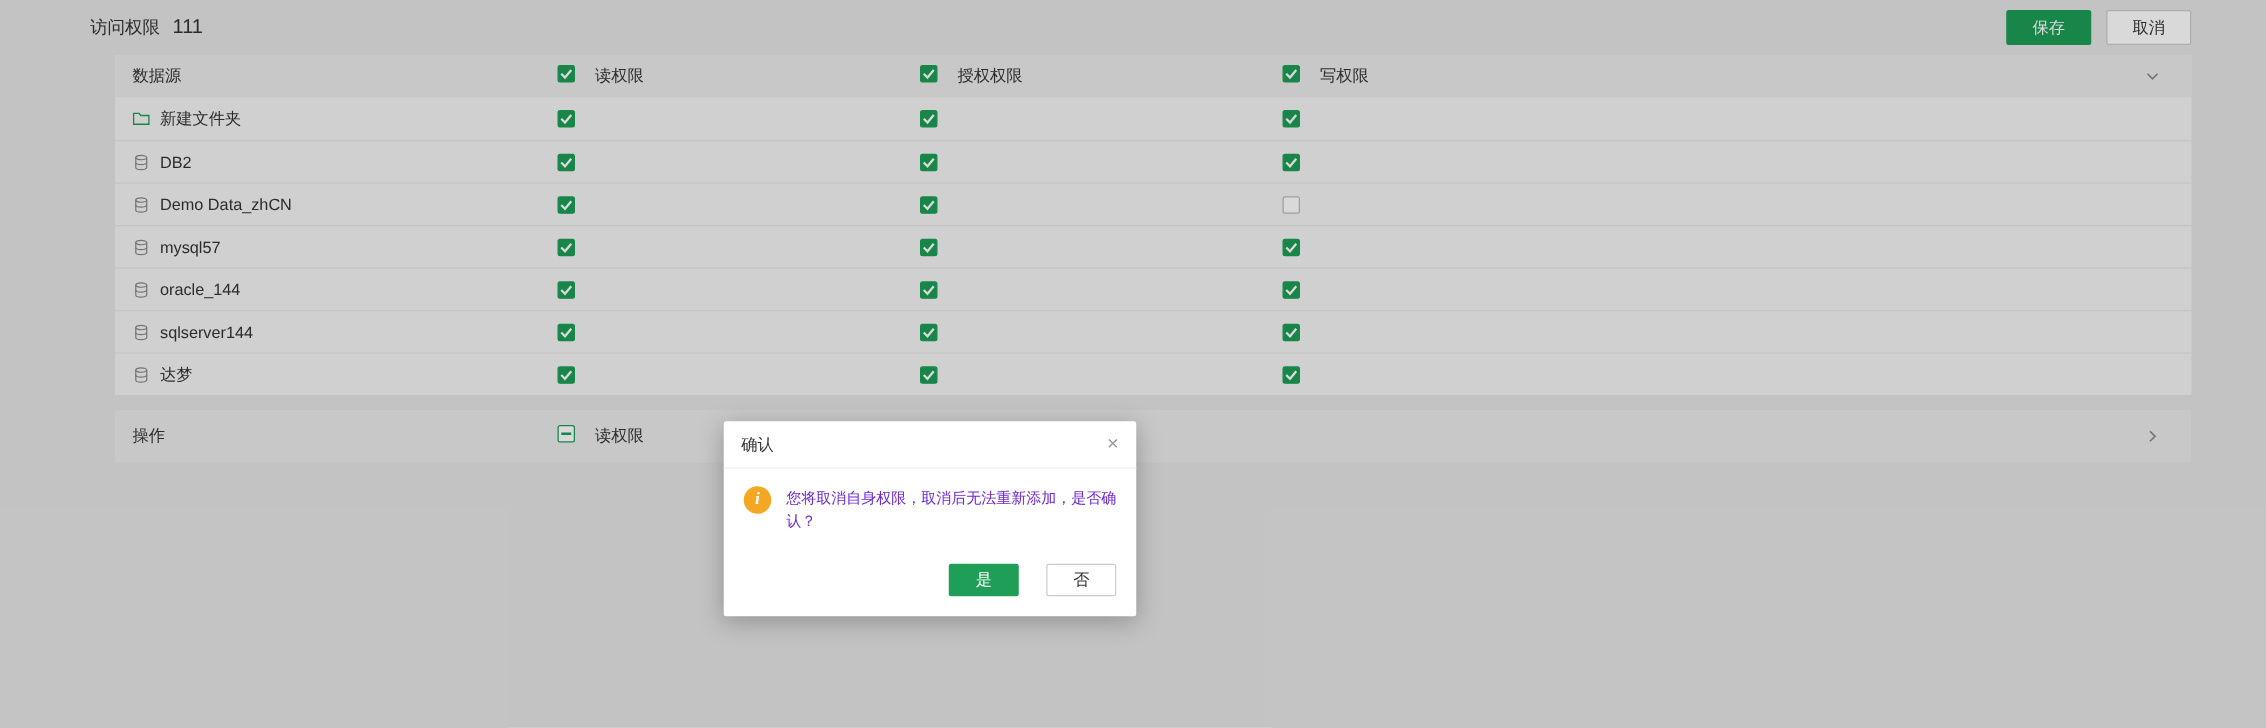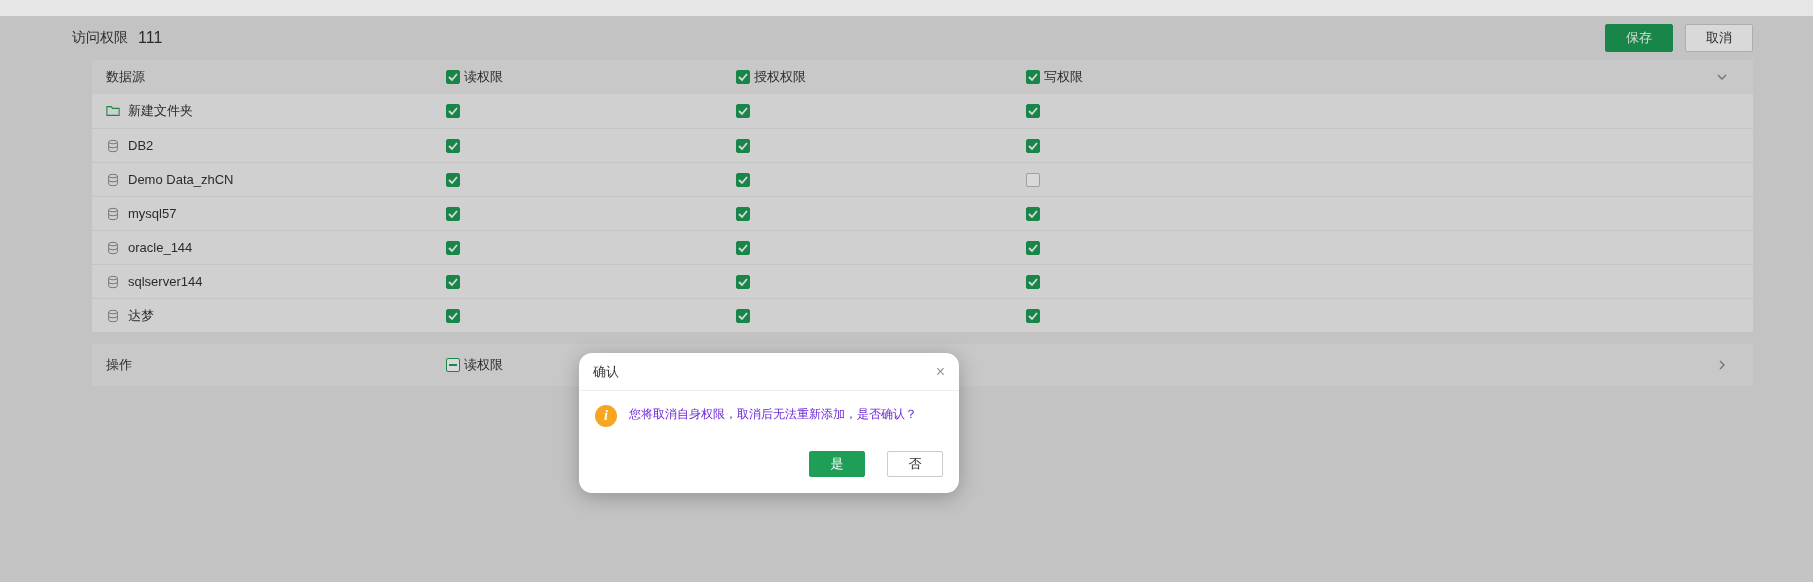--- a/index.html
+++ b/index.html
@@ -16,21 +16,20 @@
     width: 1813px;
     height: 582px;
     position: relative;
     background: #e6e6e6;
   }
   .header {
     height: 44px;
     display: flex;
     align-items: center;
     padding: 0 60px 0 72px;
-    margin-top: 16px;
   }
   .header-title {
     font-size: 14px;
     color: #333;
     font-weight: 500;
     margin-right: 10px;
   }
   .header-sub {
     font-size: 16px;
     color: #333;
@@ -114,45 +113,44 @@
   }
   .checkbox.indeterminate::after {
     content: "";
     position: absolute;
     width: 8px;
     height: 2px;
     background: #1e9e56;
   }
   .header-check {
     display: inline-flex;
-    align-items: center;
-    gap: 4px;
+    gap: 16px;
   }
   .chevron {
     width: 14px; height: 14px; cursor: pointer;
     display: inline-flex; align-items: center; justify-content: center;
     color: #888;
   }
   .chevron svg { width: 10px; height: 10px; }
   .section2 .row-header { height: 42px; }
 
   
   .overlay {
     position: absolute;
     inset: 0;
     background: rgba(0,0,0,0.15);
     z-index: 10;
   }
   .modal {
     position: absolute;
     left: 579px;
     top: 337px;
-    width: 380px;
+    width: 330px;
     background: #fff;
-    border-radius: 13px;
+    border-radius: 2px;
     box-shadow: 0 4px 20px rgba(0,0,0,0.25);
     z-index: 20;
   }
   .modal-title {
     height: 38px;
     display: flex;
     align-items: center;
     padding: 0 14px;
     border-bottom: 1px solid #eee;
     font-size: 13px;

